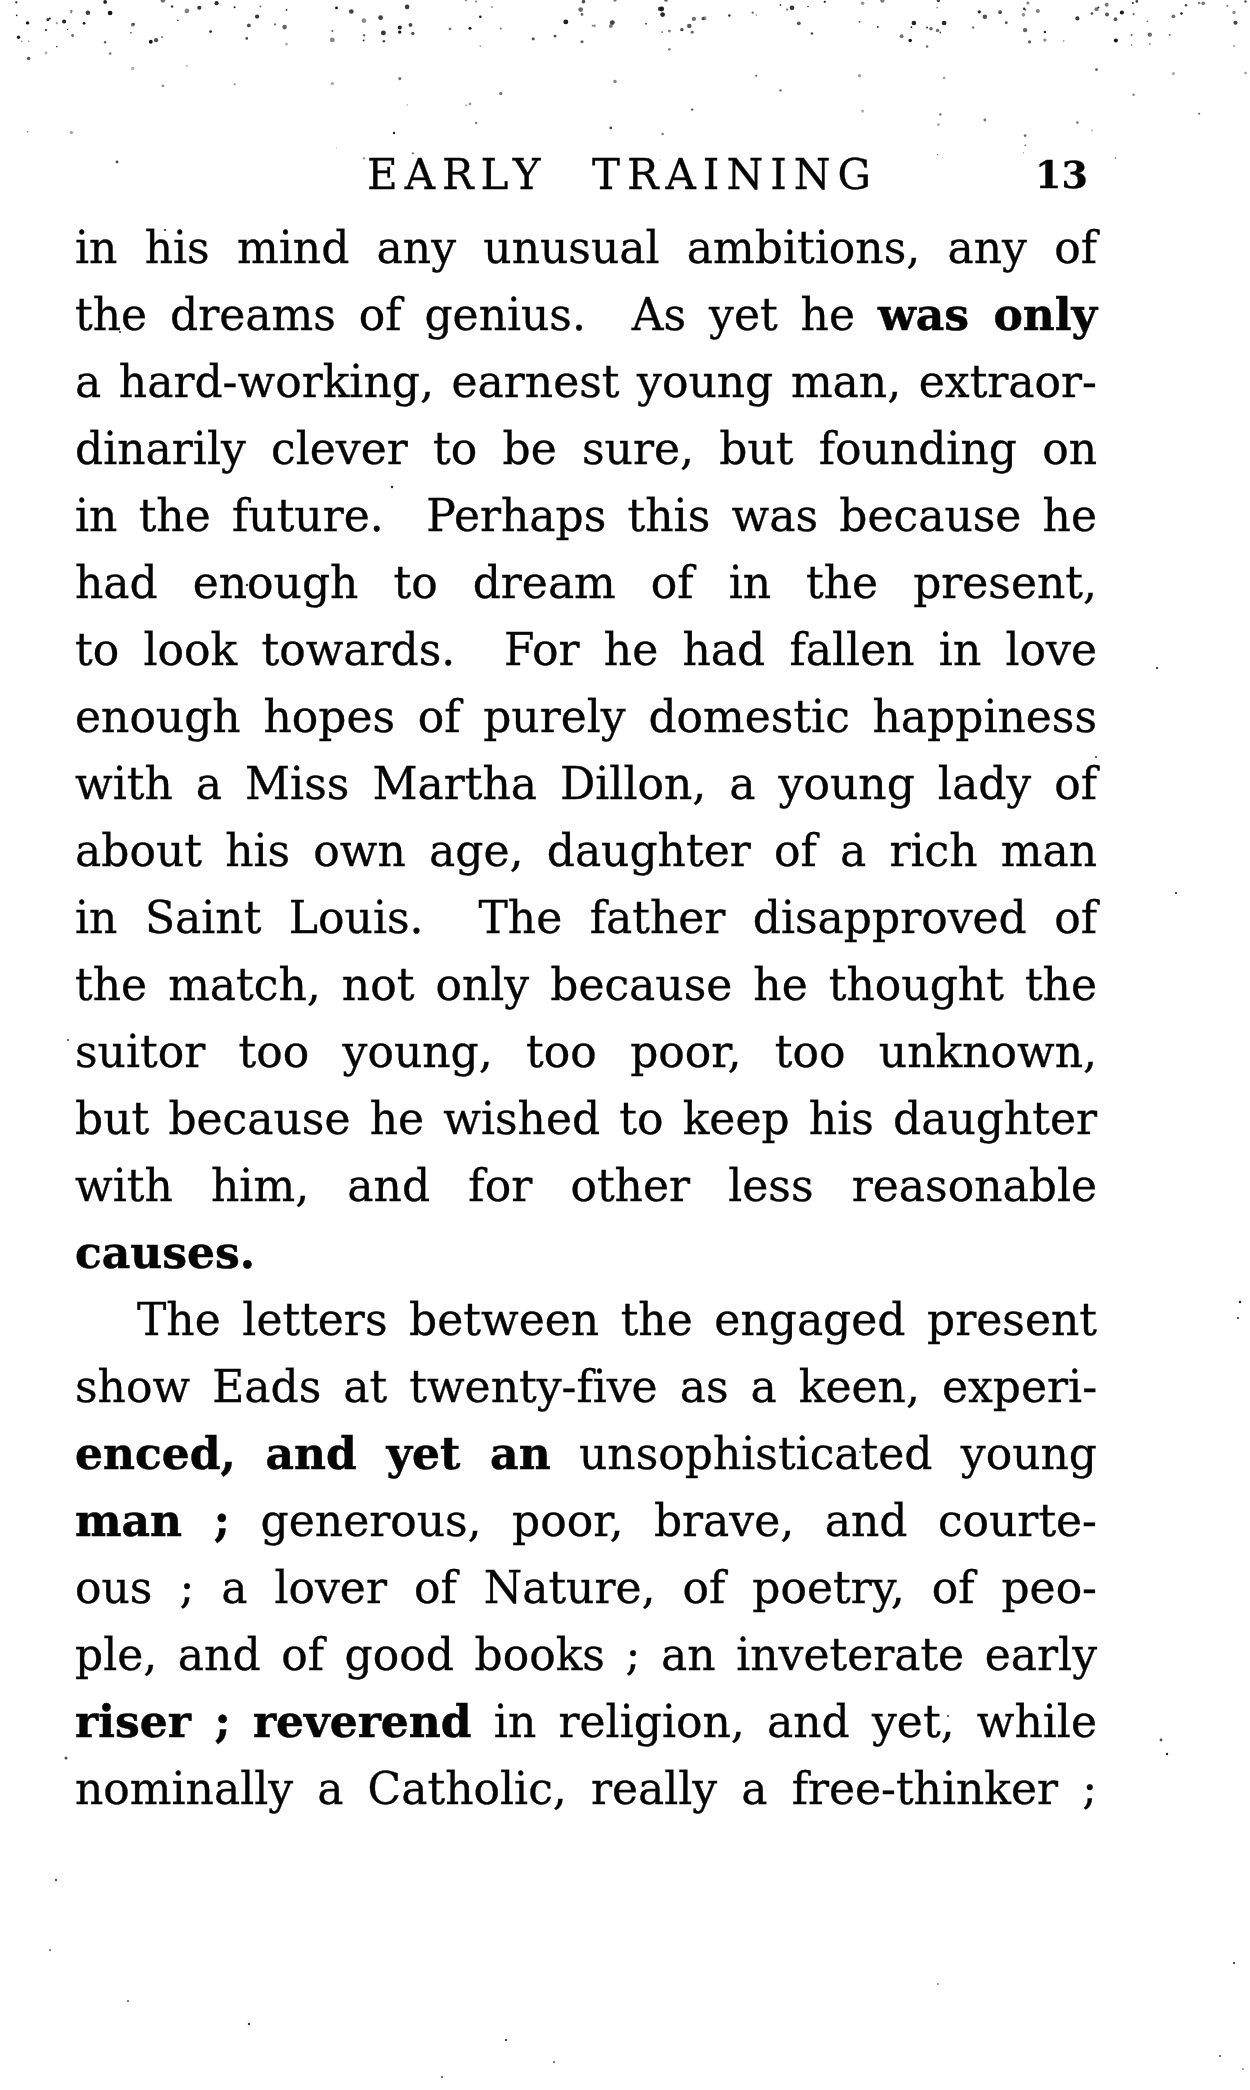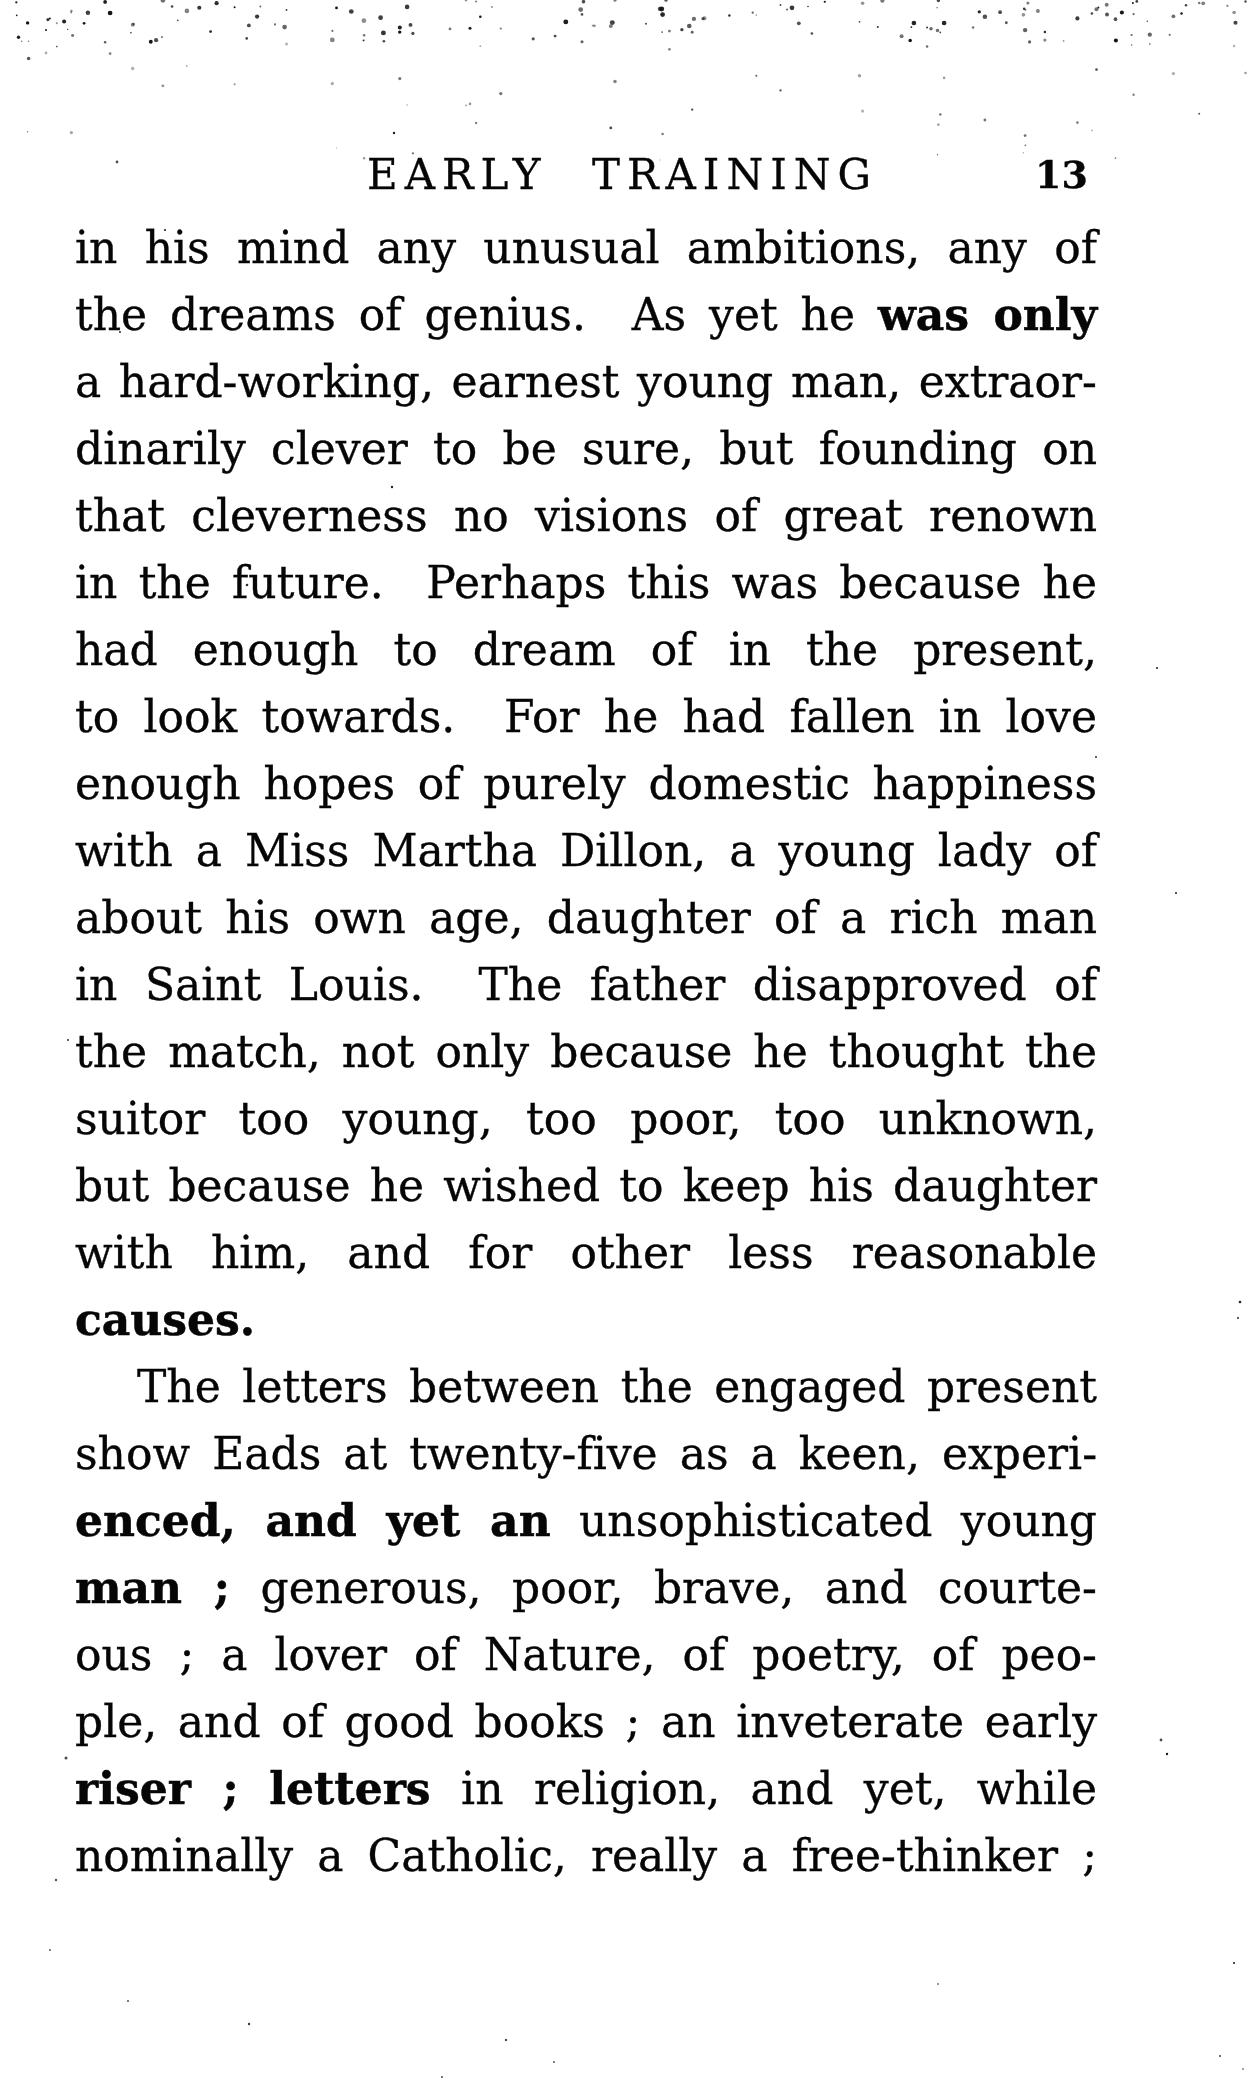--- a/index.html
+++ b/index.html
@@ -292,34 +292,33 @@
 <div class="running-head">
   <div class="head-title">EARLY TRAINING</div>
   <div class="head-page-num">13</div>
 </div>
 
 <div class="text-block">
     <div class="line"><span>in his mind any unusual ambitions, any of</span></div>
     <div class="line"><span>the dreams of genius.&nbsp; As yet he </span><span class="b">was only</span></div>
     <div class="line"><span>a hard-working, earnest young man, extraor-</span></div>
     <div class="line"><span>dinarily clever to be sure, but founding on</span></div>
-    <div class="line"><span>that cleverness no visions of great renown</span></div>
     <div class="line"><span>in the future.&nbsp; Perhaps this was because he</span></div>
     <div class="line"><span>had enough to dream of in the present,</span></div>
     <div class="line"><span>to look towards.&nbsp; For he had fallen in love</span></div>
     <div class="line"><span>enough hopes of purely domestic happiness</span></div>
     <div class="line"><span>with a Miss Martha Dillon, a young lady of</span></div>
     <div class="line"><span>about his own age, daughter of a rich man</span></div>
     <div class="line"><span>in Saint Louis.&nbsp; The father disapproved of</span></div>
     <div class="line"><span>the match, not only because he thought the</span></div>
     <div class="line"><span>suitor too young, too poor, too unknown,</span></div>
     <div class="line"><span>but because he wished to keep his daughter</span></div>
     <div class="line"><span>with him, and for other less reasonable</span></div>
     <div class="line no-just"><span class="b">causes.</span></div>
     <div class="line indent"><span>The letters between the engaged present</span></div>
     <div class="line"><span>show Eads at twenty-five as a keen, experi-</span></div>
     <div class="line"><span class="b">enced, and yet an</span><span> unsophisticated young</span></div>
     <div class="line"><span class="b">man ;</span><span> generous, poor, brave, and courte-</span></div>
     <div class="line"><span>ous ; a lover of Nature, of poetry, of peo-</span></div>
     <div class="line"><span>ple, and of good books ; an inveterate early</span></div>
-    <div class="line"><span class="b">riser ;</span><span> </span><span class="b">letters</span><span> in religion, and yet, while</span></div>
+    <div class="line"><span class="b">riser ;</span><span> </span><span class="b">reverend</span><span> in religion, and yet, while</span></div>
     <div class="line"><span>nominally a Catholic, really a free-thinker ;</span></div>
   </div>
 
 </body></html>

